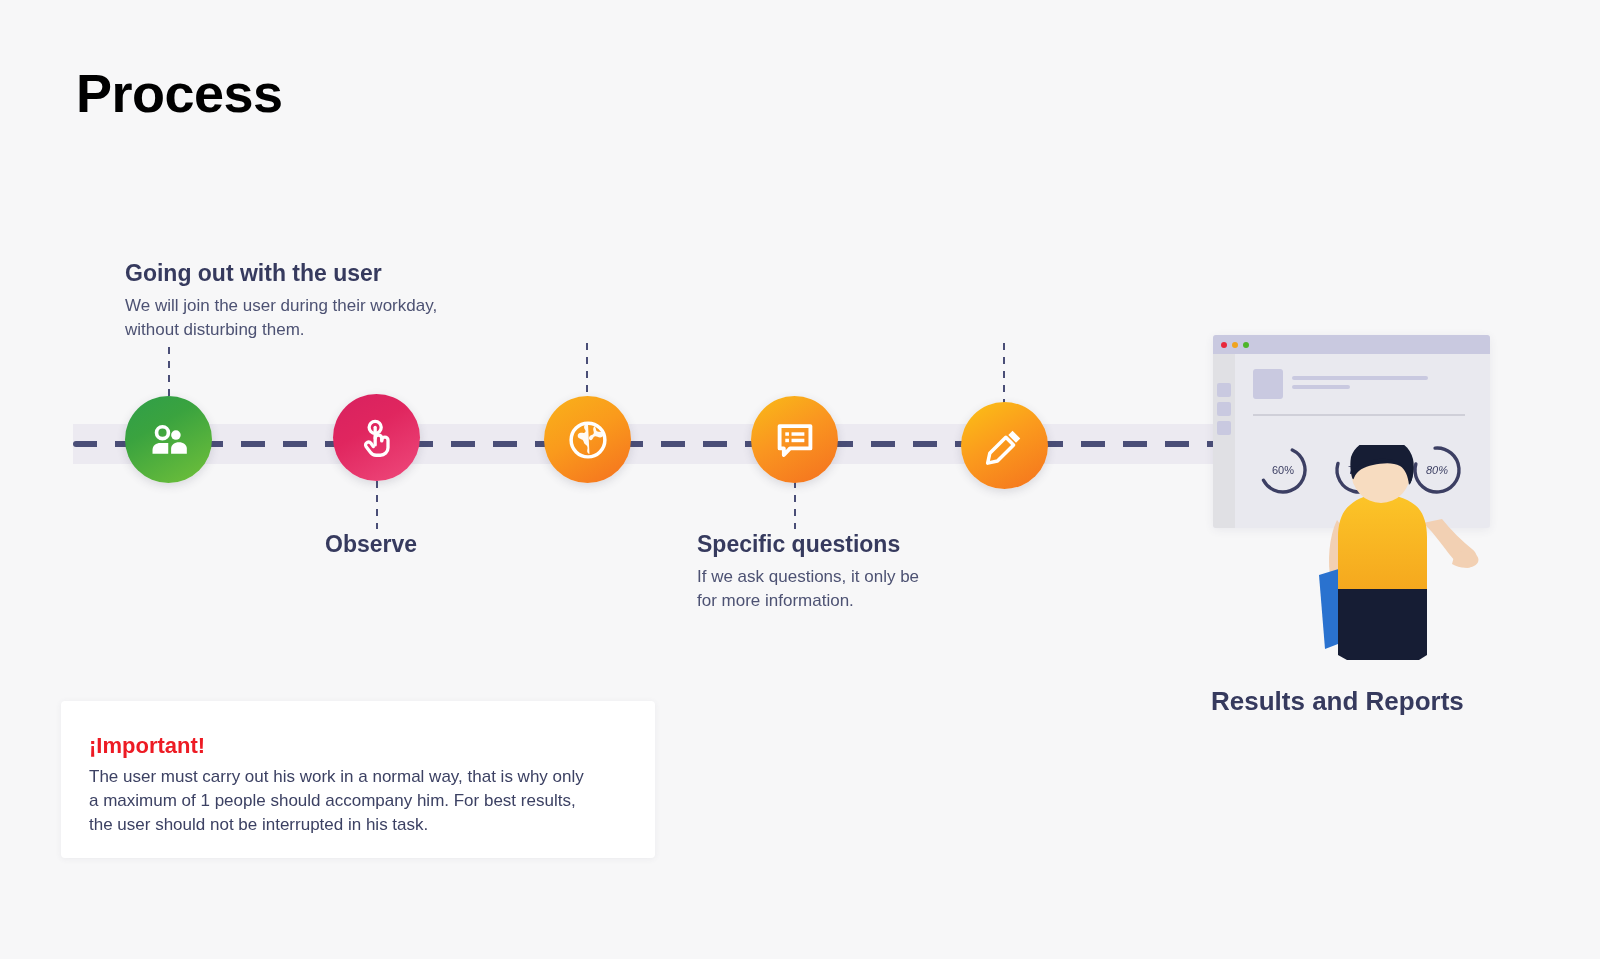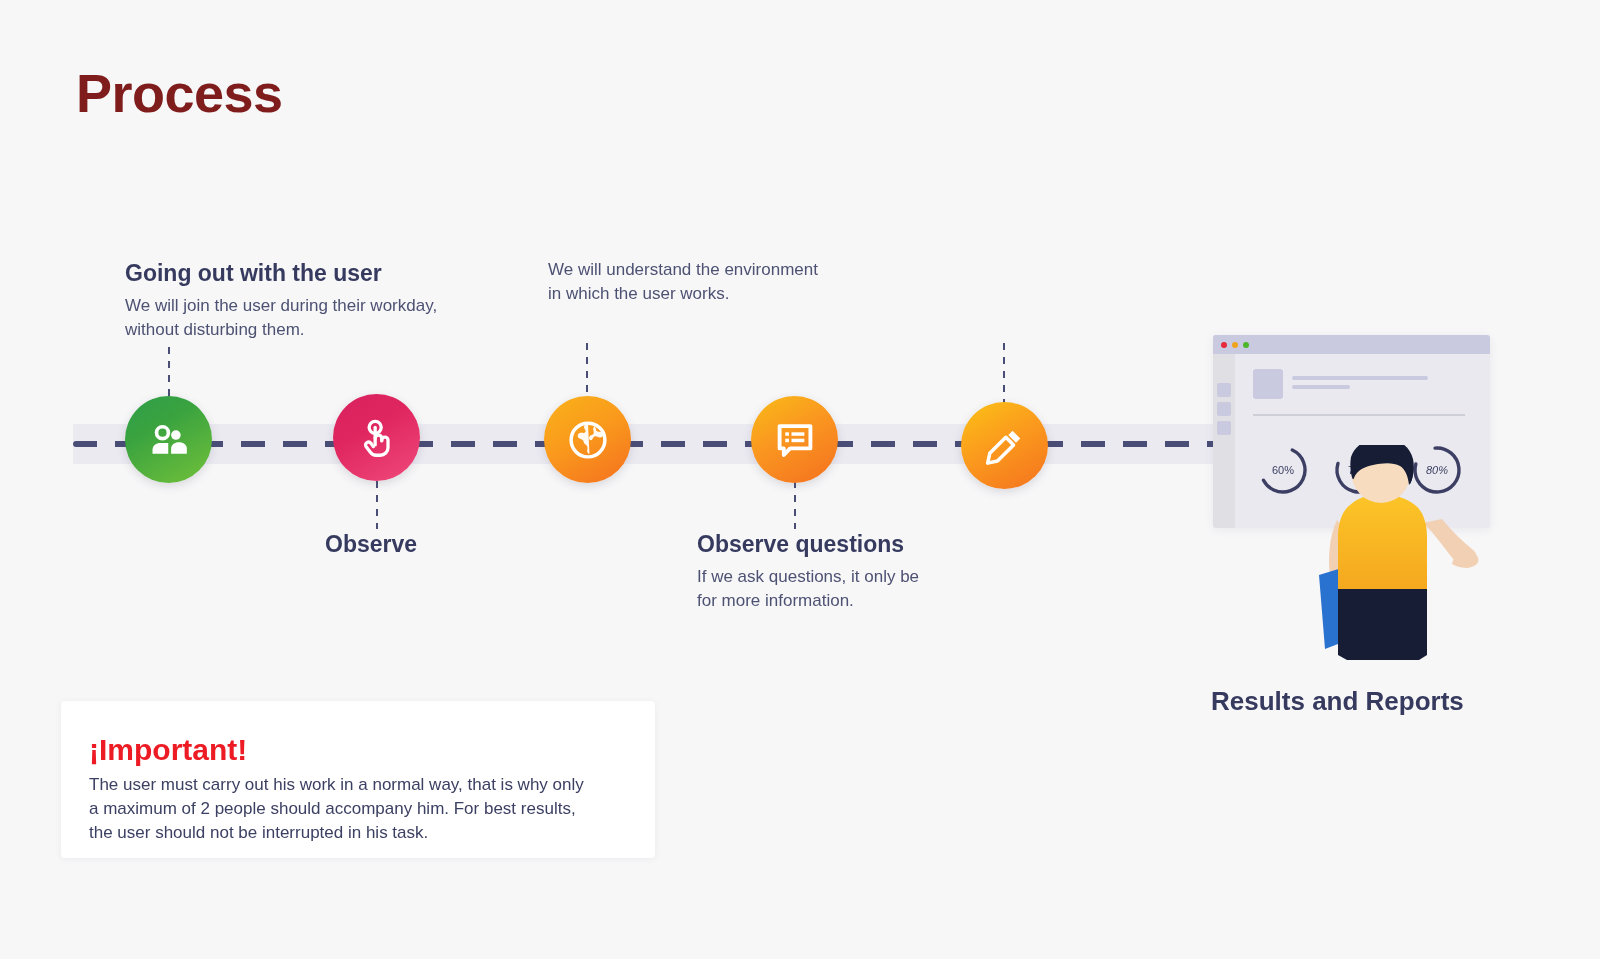--- a/index.html
+++ b/index.html
@@ -19,21 +19,21 @@
     background: #f7f7f8;
   }
 
   
   .page-title {
     position: absolute;
     left: 76px;
     top: 62px;
     font-size: 54px;
     font-weight: bold;
-    color: #7f1d1d;
+    color: #000000;
     letter-spacing: -0.5px;
   }
 
   
   .timeline-band {
     position: absolute;
     left: 73px;
     top: 424px;
     width: 1145px;
     height: 40px;
@@ -130,21 +130,21 @@
     left: 61px;
     top: 701px;
     width: 594px;
     height: 157px;
     background: #ffffff;
     border-radius: 4px;
     box-shadow: 0 1px 6px rgba(70,70,100,0.07);
     padding: 32px 30px 0 28px;
   }
   .important-title {
-    font-size: 30px;
+    font-size: 22px;
     font-weight: bold;
     color: #ed1b24;
     margin-bottom: 6px;
   }
   .important-body {
     font-size: 17px;
     line-height: 1.42;
     color: #3c4163;
     white-space: pre-line;
   }
@@ -316,35 +316,33 @@
     <div class="step-desc"></div>
   </div>
 
   <div class="step-text text-1">
     <div class="step-heading">Going out with the user</div>
     <div class="step-desc">We will join the user during their workday,
 without disturbing them.</div>
   </div>
 
   <div class="step-text text-3">
-    <div class="step-desc">We will understand the environment
-in which the user works.</div>
   </div>
 
   <div class="step-text text-4">
-    <div class="step-heading">Observe questions</div>
+    <div class="step-heading">Specific questions</div>
     <div class="step-desc">If we ask questions, it only be
 for more information.</div>
   </div>
 
 
   <div class="important-card">
     <div class="important-title">¡Important!</div>
     <div class="important-body">The user must carry out his work in a normal way, that is why only
-a maximum of 2 people should accompany him. For best results,
+a maximum of 1 people should accompany him. For best results,
 the user should not be interrupted in his task.</div>
   </div>
 
   <div class="browser-mock">
     <div class="mock-titlebar">
       <span class="mock-dot dot-red"></span>
       <span class="mock-dot dot-yellow"></span>
       <span class="mock-dot dot-green"></span>
     </div>
 

